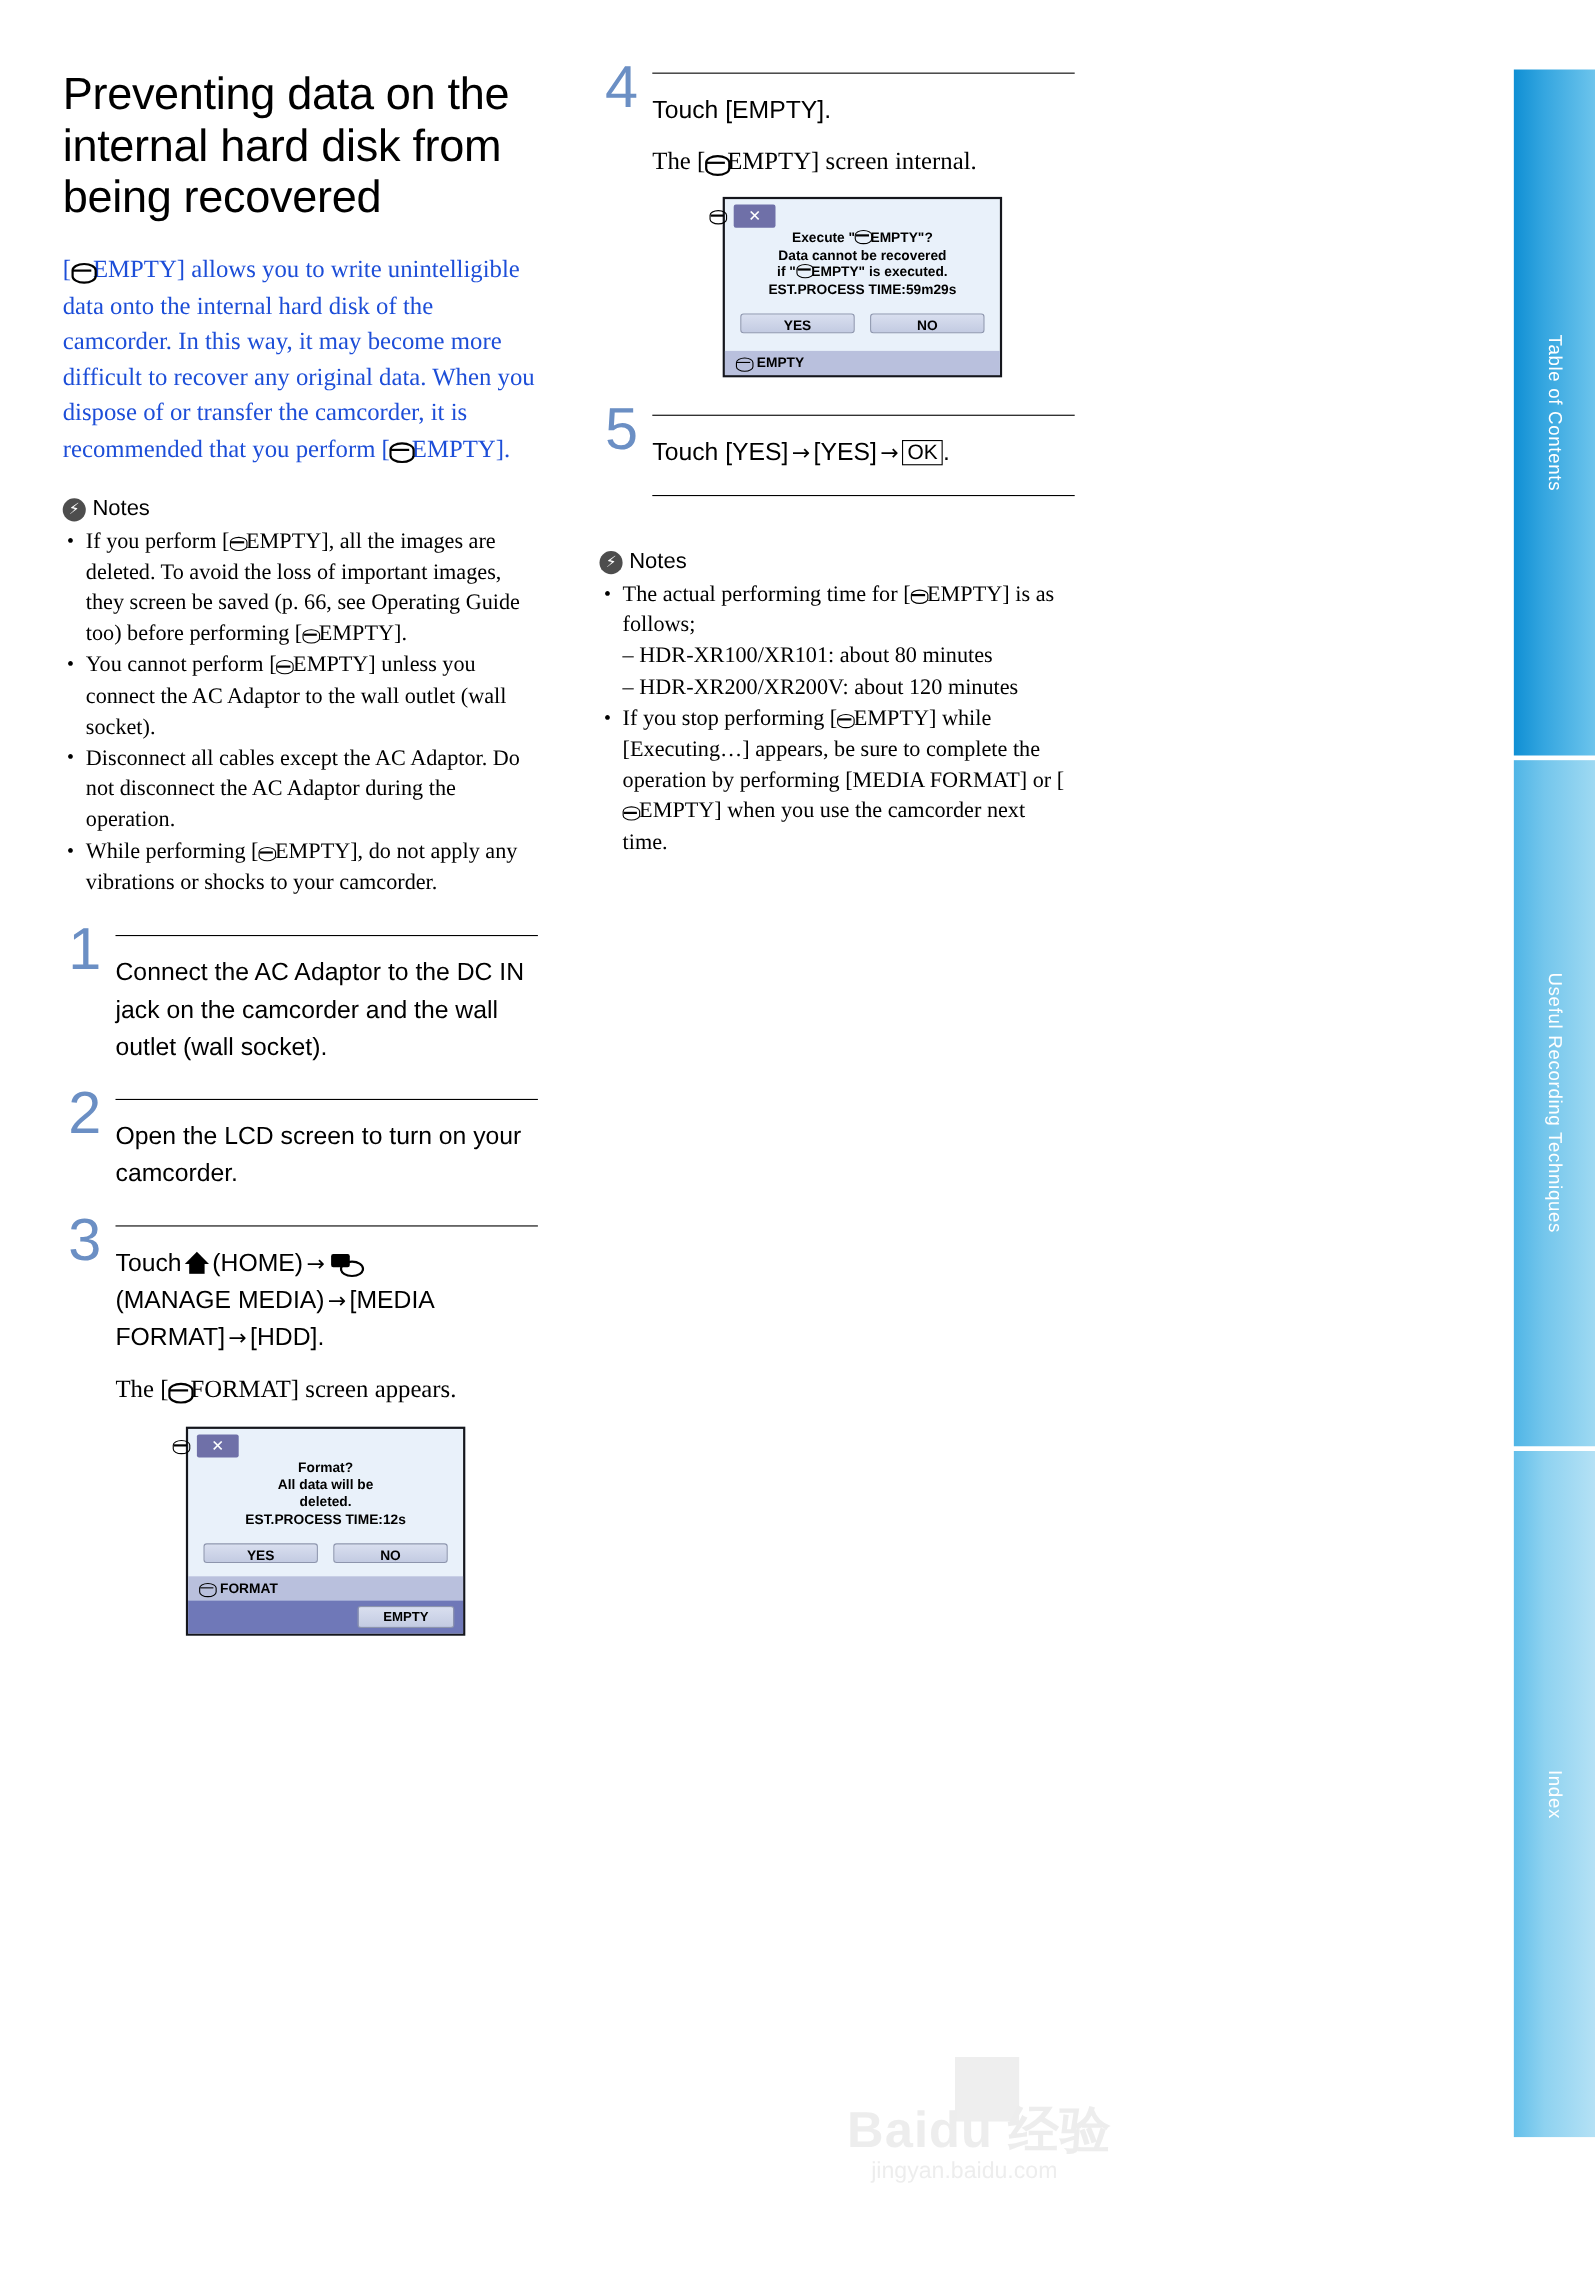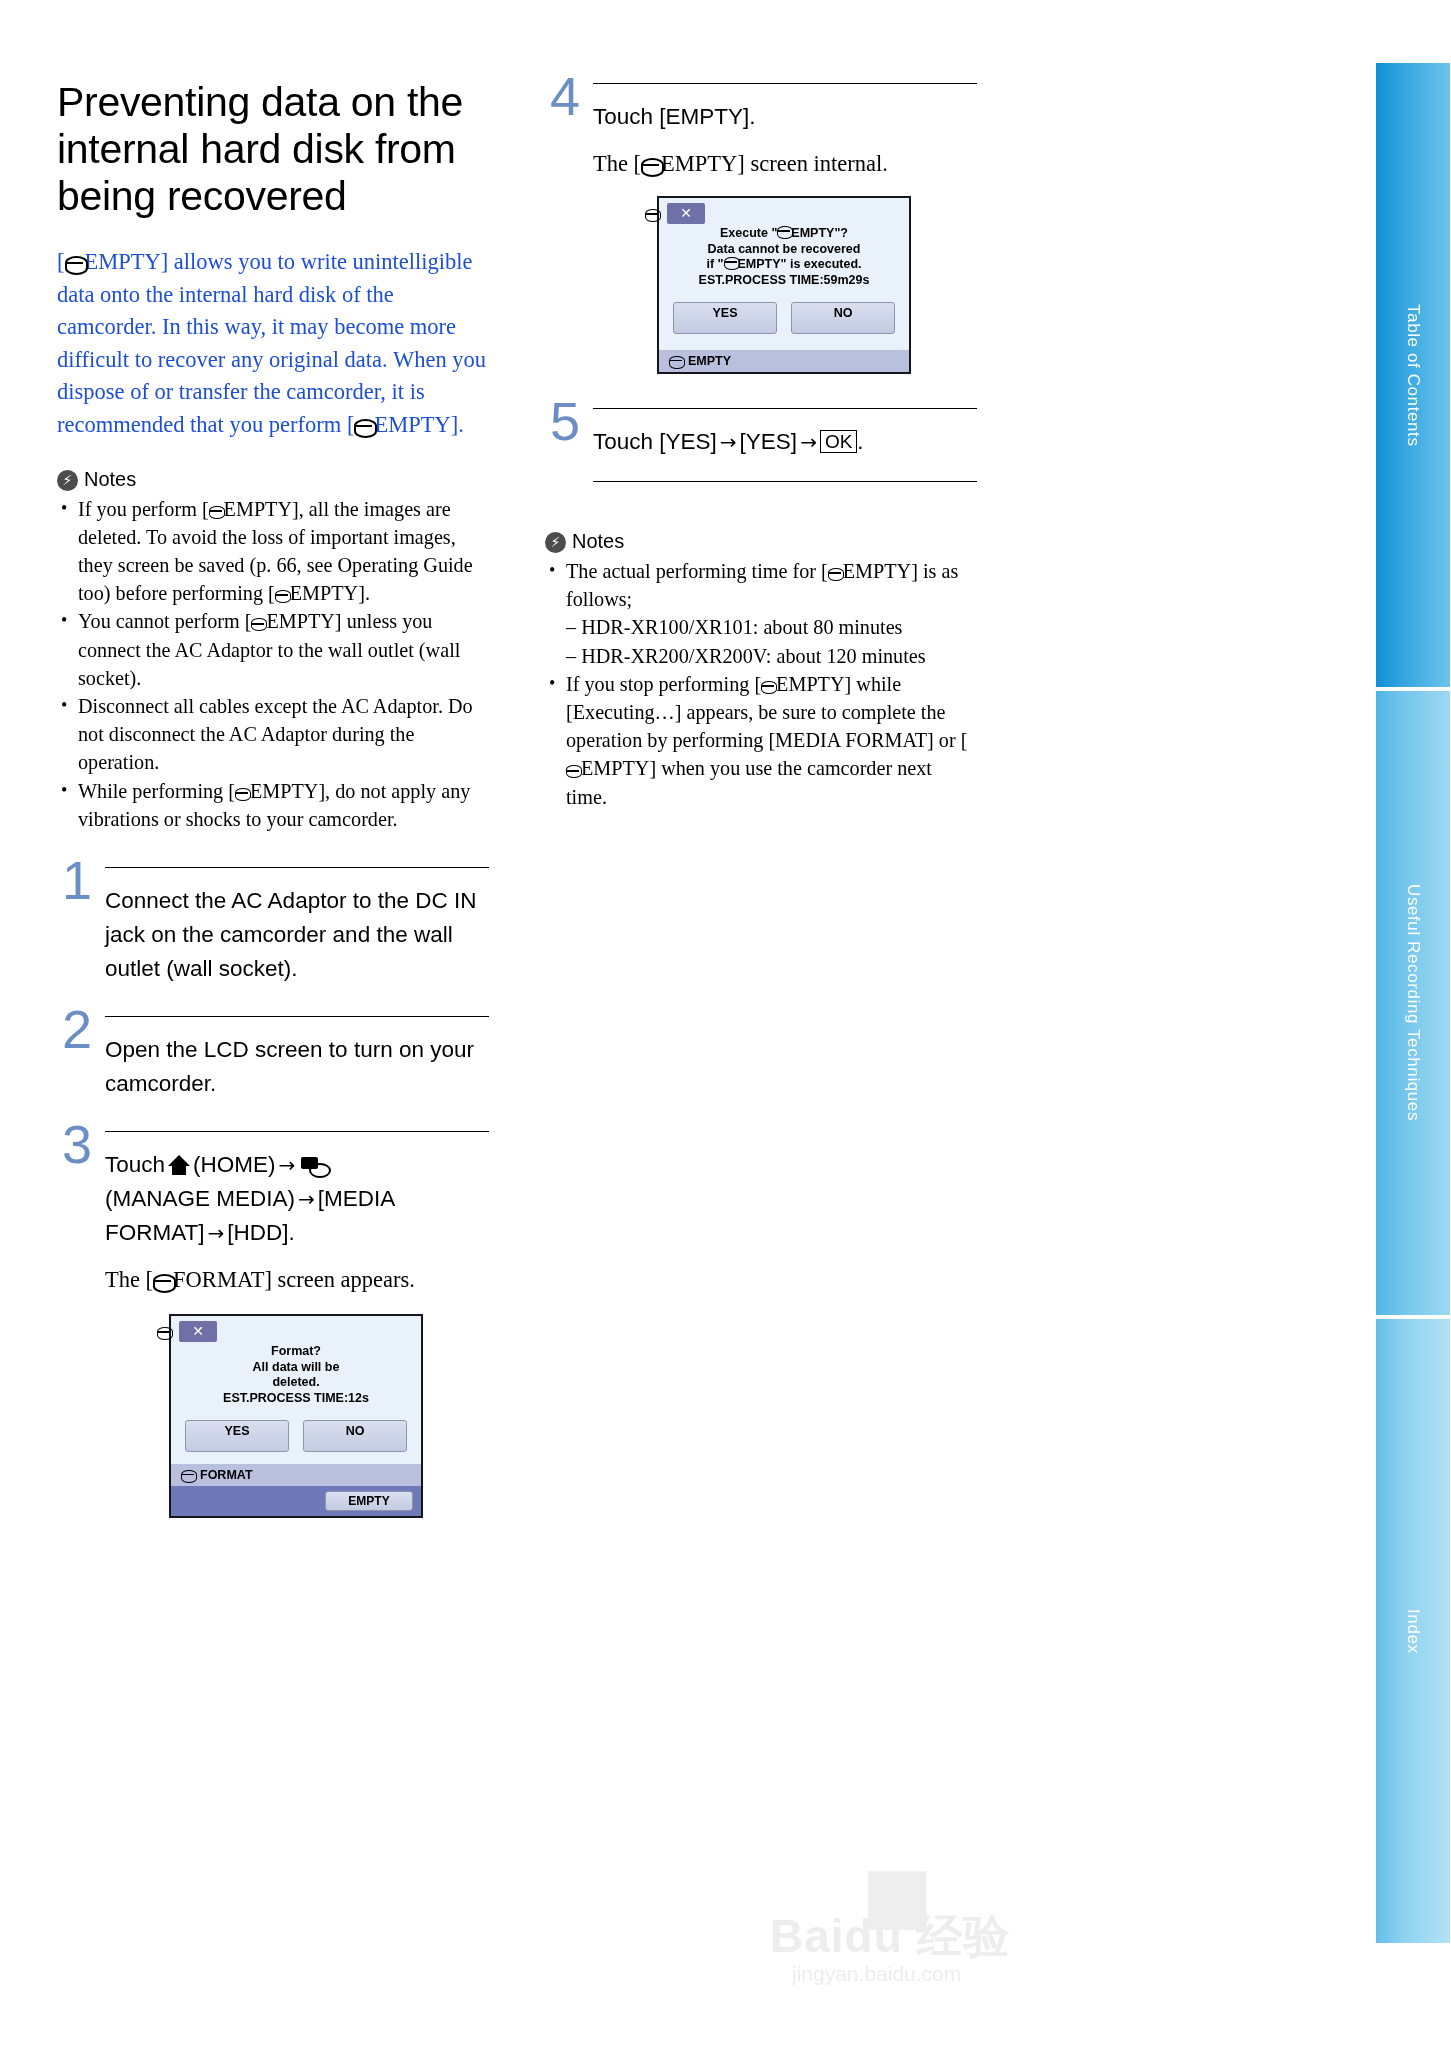--- a/index.html
+++ b/index.html
@@ -23,21 +23,21 @@
     writing-mode: vertical-rl;
     font-family: "Liberation Sans", sans-serif;
     font-size: 17px; color: #ffffff; letter-spacing: 0.6px;
     white-space: nowrap;
   }
   .tab-toc  { top: 62px;   height: 626px;  background: linear-gradient(90deg,#0f8fd4 0%, #35a6e0 38%, #6cc4ec 100%); }
   .tab-urt  { top: 690px;  height: 626px;  background: linear-gradient(90deg,#4fb5e6 0%, #74c6ec 38%, #9ed9f2 100%); }
   .tab-idx  { top: 1318px; height: 626px;  background: linear-gradient(90deg,#63bfea 0%, #8ed2f0 38%, #b4e1f5 100%); }
 
   
-  .col { position: absolute; top: 17px; }
+  .col { position: absolute; top: 0; }
   .col-left  { left: 57px;  width: 432px; }
   .col-right { left: 545px; width: 432px; }
 
   h1.title {
     font-family: "Liberation Sans", sans-serif;
     font-weight: 400;
     font-size: 41px;
     line-height: 47px;
     color: #000;
     letter-spacing: -0.3px;
@@ -194,21 +194,21 @@
     text-align: center;
     font-family: "Liberation Sans", sans-serif;
     font-weight: bold;
     font-size: 12.5px;
     line-height: 15.5px;
     color: #000;
     padding: 2px 8px 0 8px;
   }
   .lcd-btnrow { display: flex; gap: 14px; padding: 0 14px; margin-top: 14px; }
   .lcd-btn {
-    flex: 1; height: 32px;
+    flex: 1; height: 18px;
     background: linear-gradient(180deg,#d9dfef 0%, #c3cbe2 100%);
     border: 1px solid #8d95ad;
     border-radius: 3px;
     font-family: "Liberation Sans", sans-serif;
     font-weight: bold; font-size: 12.5px; line-height: 21px;
     text-align: center; color: #000;
   }
   .lcd-status {
     margin-top: 12px;
     height: 22px;

